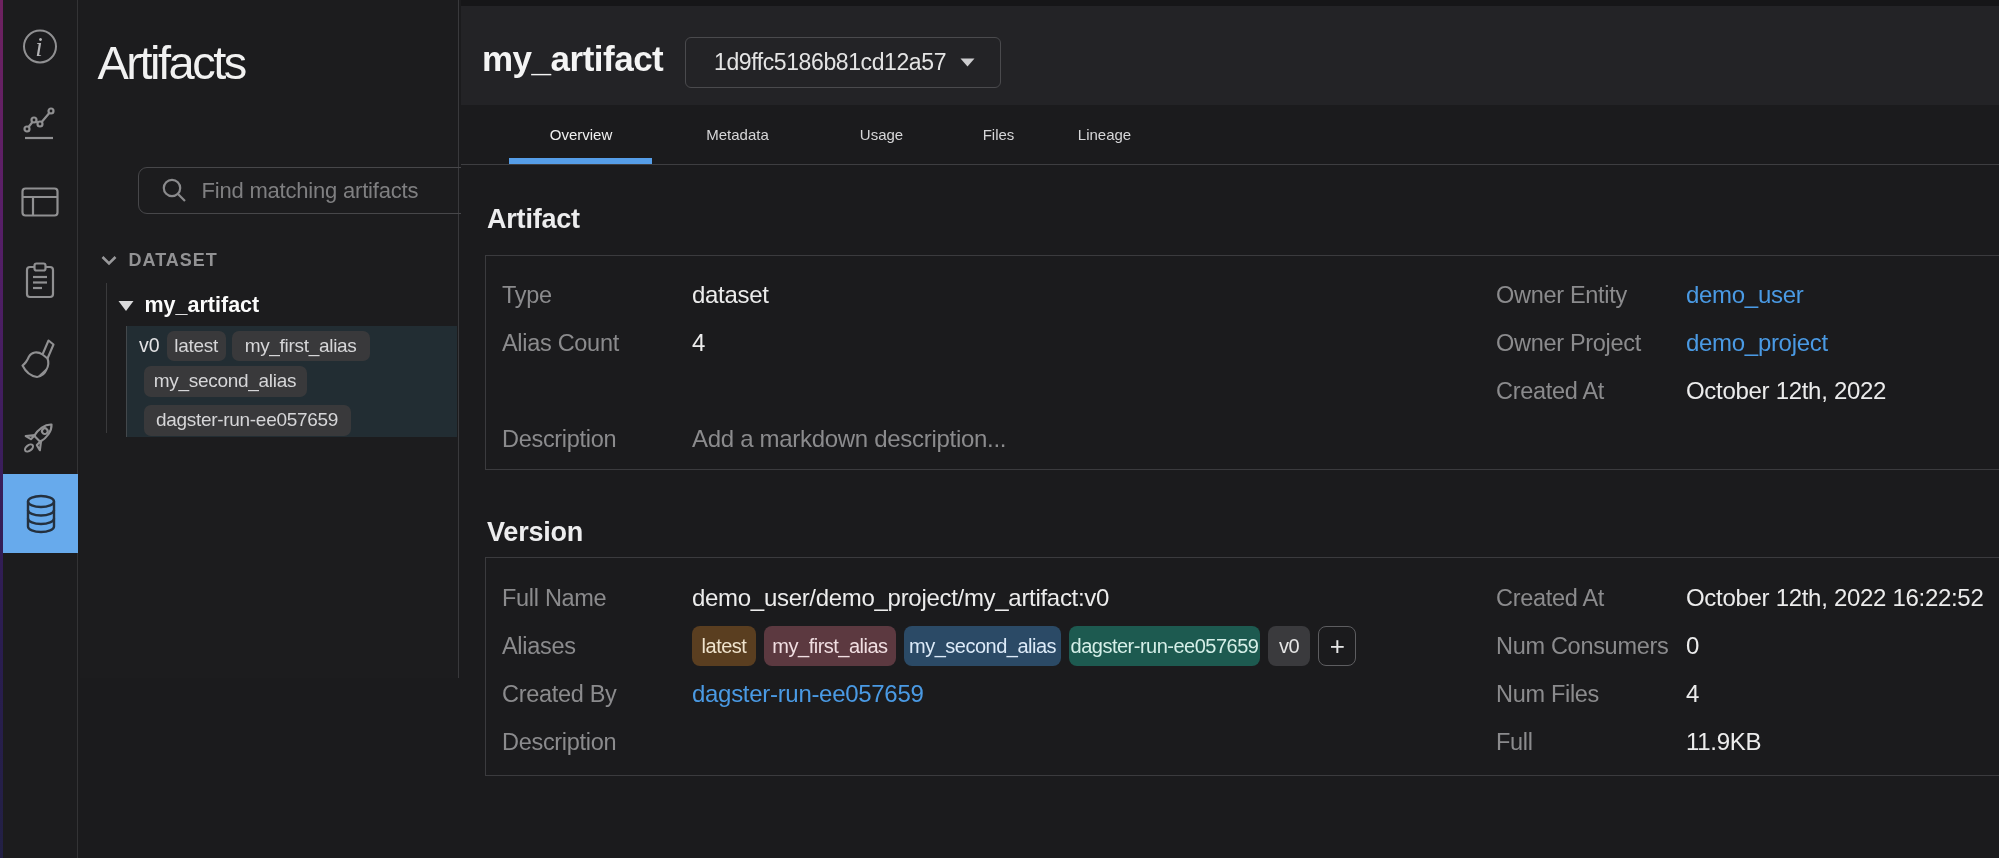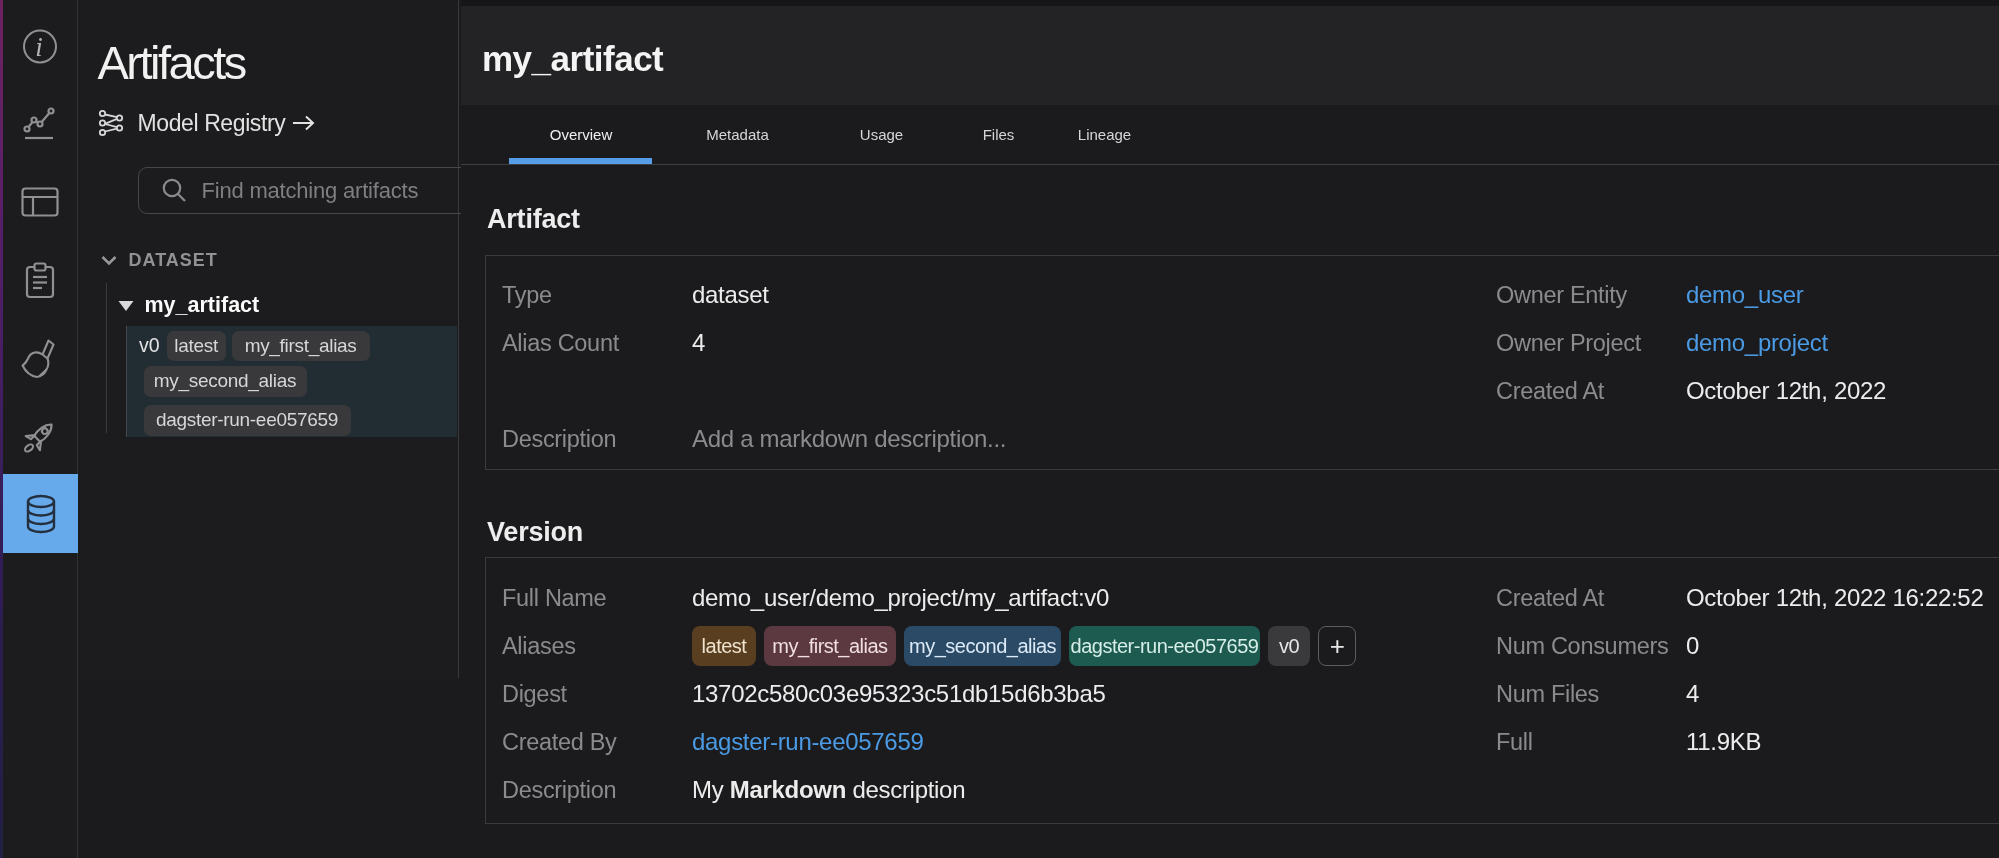--- a/index.html
+++ b/index.html
@@ -121,34 +121,20 @@
       <svg class="railicon" style="top:39.5px" width="40" height="42" viewBox="0 0 40 42" fill="none" stroke="#24303e" stroke-width="2.4">
         <ellipse cx="20" cy="8.5" rx="13" ry="5.5"></ellipse>
         <path d="M7 8.5 L7 33.5 A13 5.5 0 0 0 33 33.5 L33 8.5"></path>
         <path d="M7 17 A13 5.5 0 0 0 33 17"></path>
         <path d="M7 25.5 A13 5.5 0 0 0 33 25.5"></path>
       </svg>
     </div>
   </div>
   <div id="sidebar">
     <div id="sb-title">Artifacts</div>
-    <div id="mr-row">
-      <svg width="27" height="28" viewBox="0 0 27 28" fill="none" stroke="#d6d6d8" stroke-width="1.8">
-        <circle cx="4.5" cy="4.5" r="2.7"></circle>
-          <circle cx="4.5" cy="14" r="2.7"></circle>
-          <circle cx="4.5" cy="23.5" r="2.7"></circle>
-        <circle cx="21.5" cy="9" r="2.7"></circle>
-          <circle cx="21.5" cy="19" r="2.7"></circle>
-        <path d="M7 5.5 L19 8.2 M7 14.8 L19 9.8 M7 15 L19 18.2 M7 22.5 L19 19.6"></path>
-      </svg>
-      <span id="mr-text">Model Registry</span>
-      <svg width="23" height="16" viewBox="0 0 23 16" style="margin-left:7px" stroke="#e2e2e2" stroke-width="2" fill="none">
-          <path d="M1 8 L21 8 M14 1.5 L21 8 L14 14.5"></path>
-        </svg>
-    </div>
     <div id="searchbox">
       <svg width="27" height="27" viewBox="0 0 27 27" fill="none" stroke="#8a8a8c" stroke-width="2.2">
         <circle cx="11" cy="11" r="8.2"></circle>
         <path d="M17.2 17.2 L24 24"></path>
       </svg>
       <span id="searchph">Find matching artifacts</span>
     </div>
     <div id="dsrow">
       <svg width="16" height="11" viewBox="0 0 16 11" fill="none" stroke="#98989a" stroke-width="2.6">
         <path d="M1.5 2 L8 8.5 L14.5 2"></path>
@@ -174,20 +160,26 @@
       </div>
       <div class="sline" style="top:79px; left:17px">
         <span class="schip" style="width:207px">dagster-run-ee057659</span>
       </div>
     </div>
   </div>
   <div id="main">
     <div id="topstrip"></div>
     <div id="header">
       <div id="title">my_artifact</div>
+      <div id="verbtn">
+        <span>1d9ffc5186b81cd12a57</span>
+        <svg width="15" height="9" viewBox="0 0 15 9">
+            <path d="M0.5 0.5 L14.5 0.5 L7.5 8.5 Z" fill="#cdcdcf"></path>
+          </svg>
+      </div>
     </div>
     <div id="tabbar">
       <div class="tab active" style="left:48.5px; width:143px">Overview</div>
       <div class="tab" style="left:204.5px; width:144px">Metadata</div>
       <div class="tab" style="left:364.5px; width:112px">Usage</div>
       <div class="tab" style="left:490.5px; width:94px">Files</div>
       <div class="tab" style="left:580px; width:127px">Lineage</div>
       <div id="tabind"></div>
     </div>
     <div id="content">
@@ -233,30 +225,25 @@
           <div class="prow">
               <span class="lbl">Aliases</span>
             <span class="chip c-latest" style="width:64px">latest</span>
             <span class="chip c-first" style="width:132px">my_first_alias</span>
             <span class="chip c-second" style="width:157px">my_second_alias</span>
             <span class="chip c-dagster" style="width:191px">dagster-run-ee057659</span>
             <span class="chip c-v0" style="width:42px">v0</span>
             <span class="chip c-plus">+</span>
           </div>
           <div class="prow">
-              <span class="lbl">Digest</span>
-              <span class="val">13702c580c03e95323c51db15d6b3ba5</span>
-            </div>
-          <div class="prow">
               <span class="lbl">Created By</span>
               <span class="val"><span class="lnk">dagster-run-ee057659</span></span>
             </div>
           <div class="prow">
               <span class="lbl">Description</span>
-              <span class="val">My <b>Markdown</b> description</span>
             </div>
         </div>
         <div class="col">
           <div class="prow">
               <span class="lbl">Created At</span>
               <span class="val">October 12th, 2022 16:22:52</span>
             </div>
           <div class="prow">
               <span class="lbl">Num Consumers</span>
               <span class="val">0</span>

